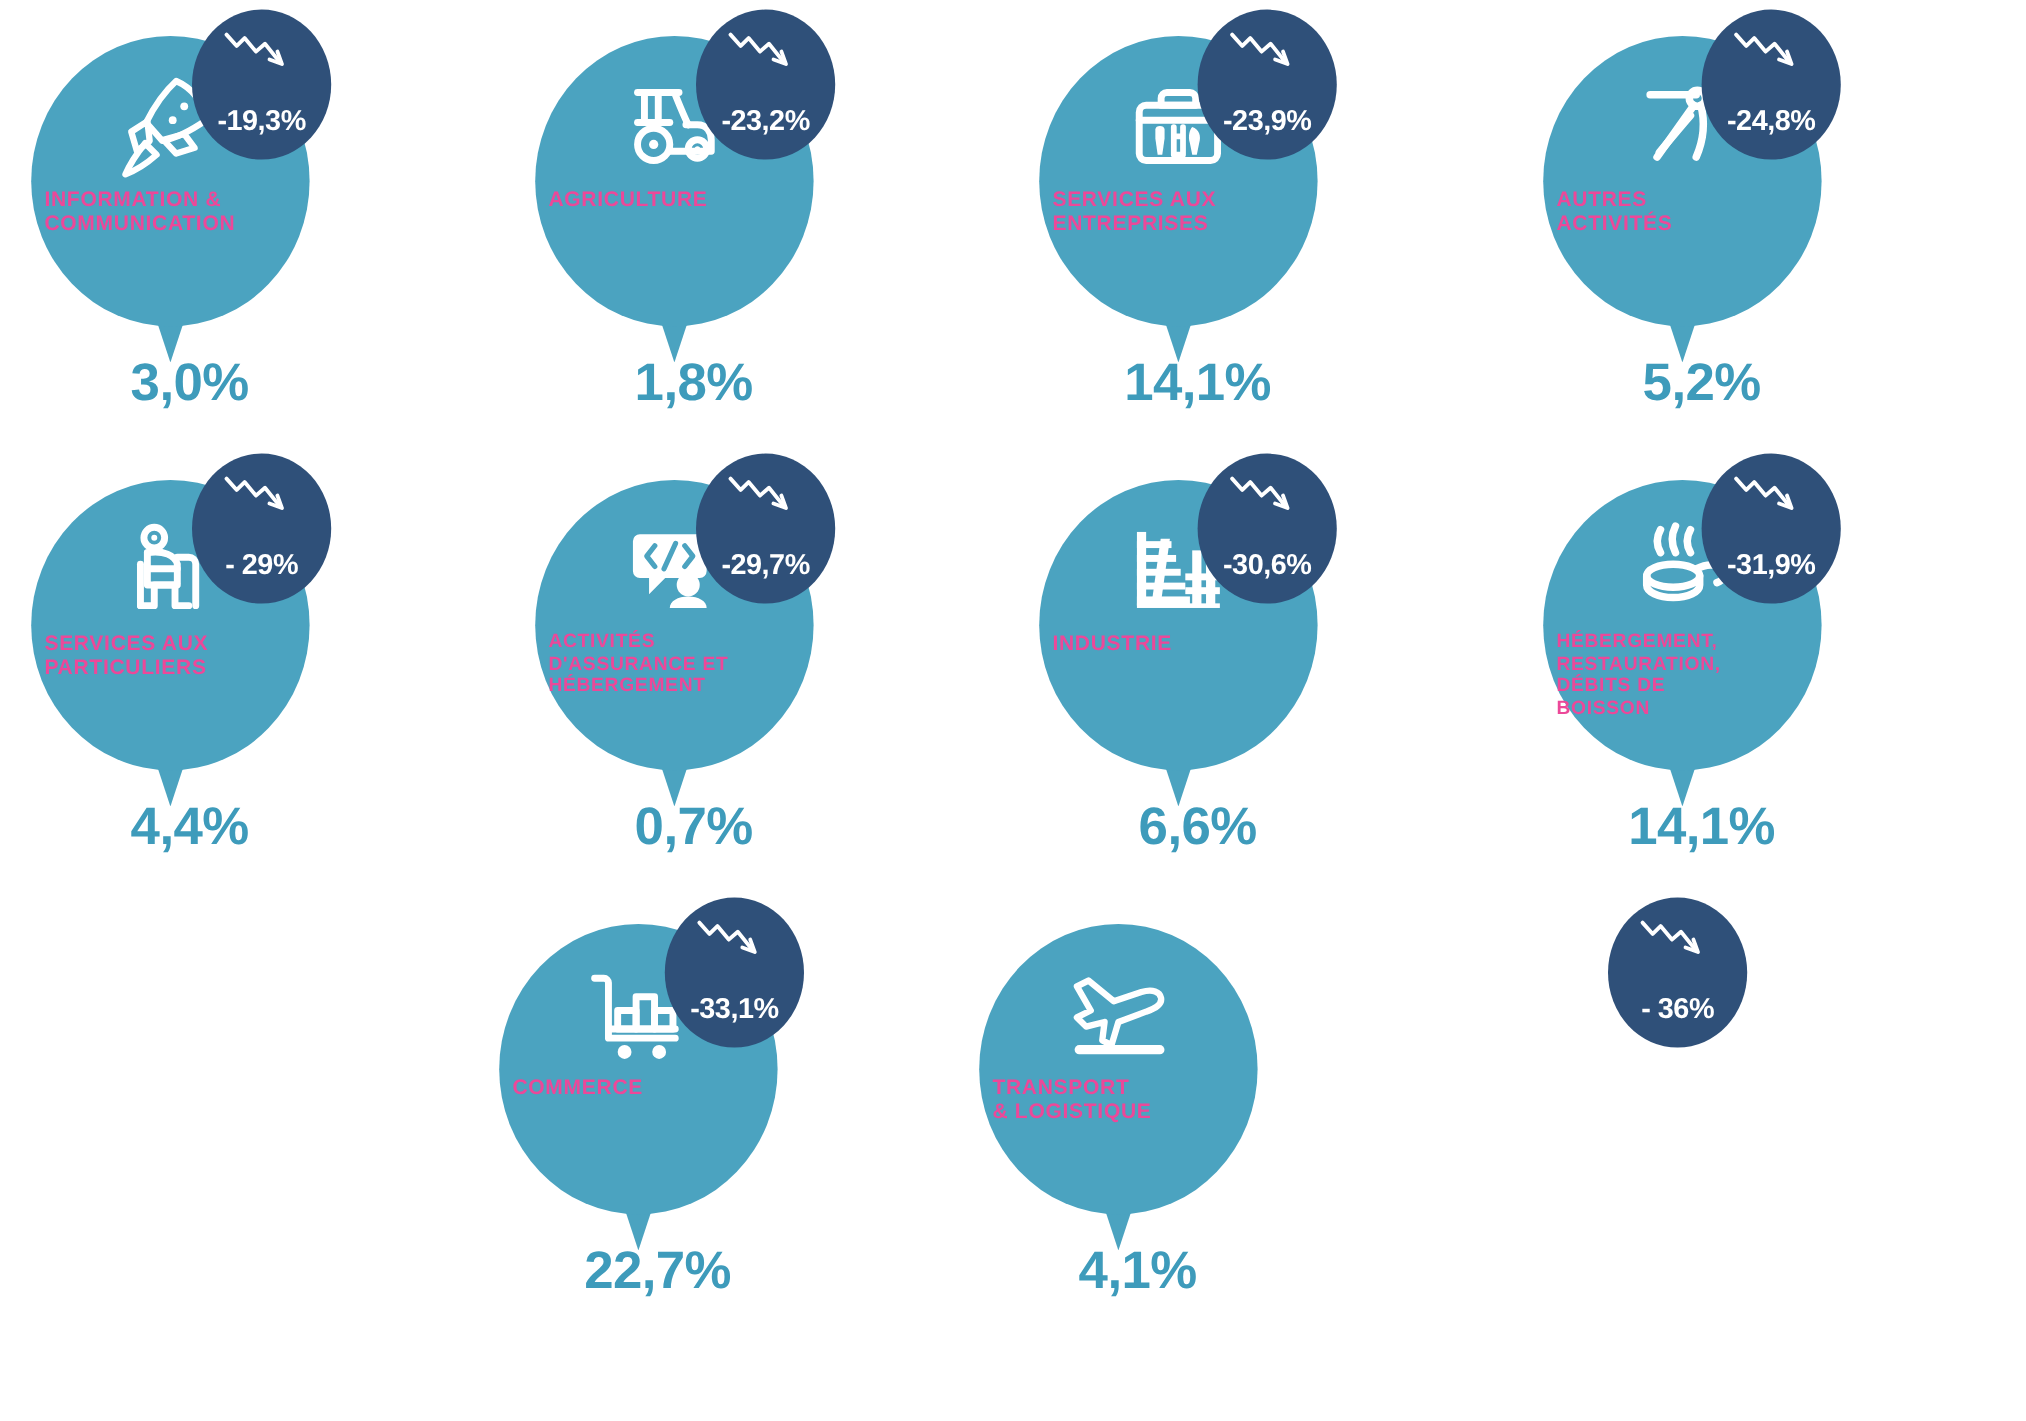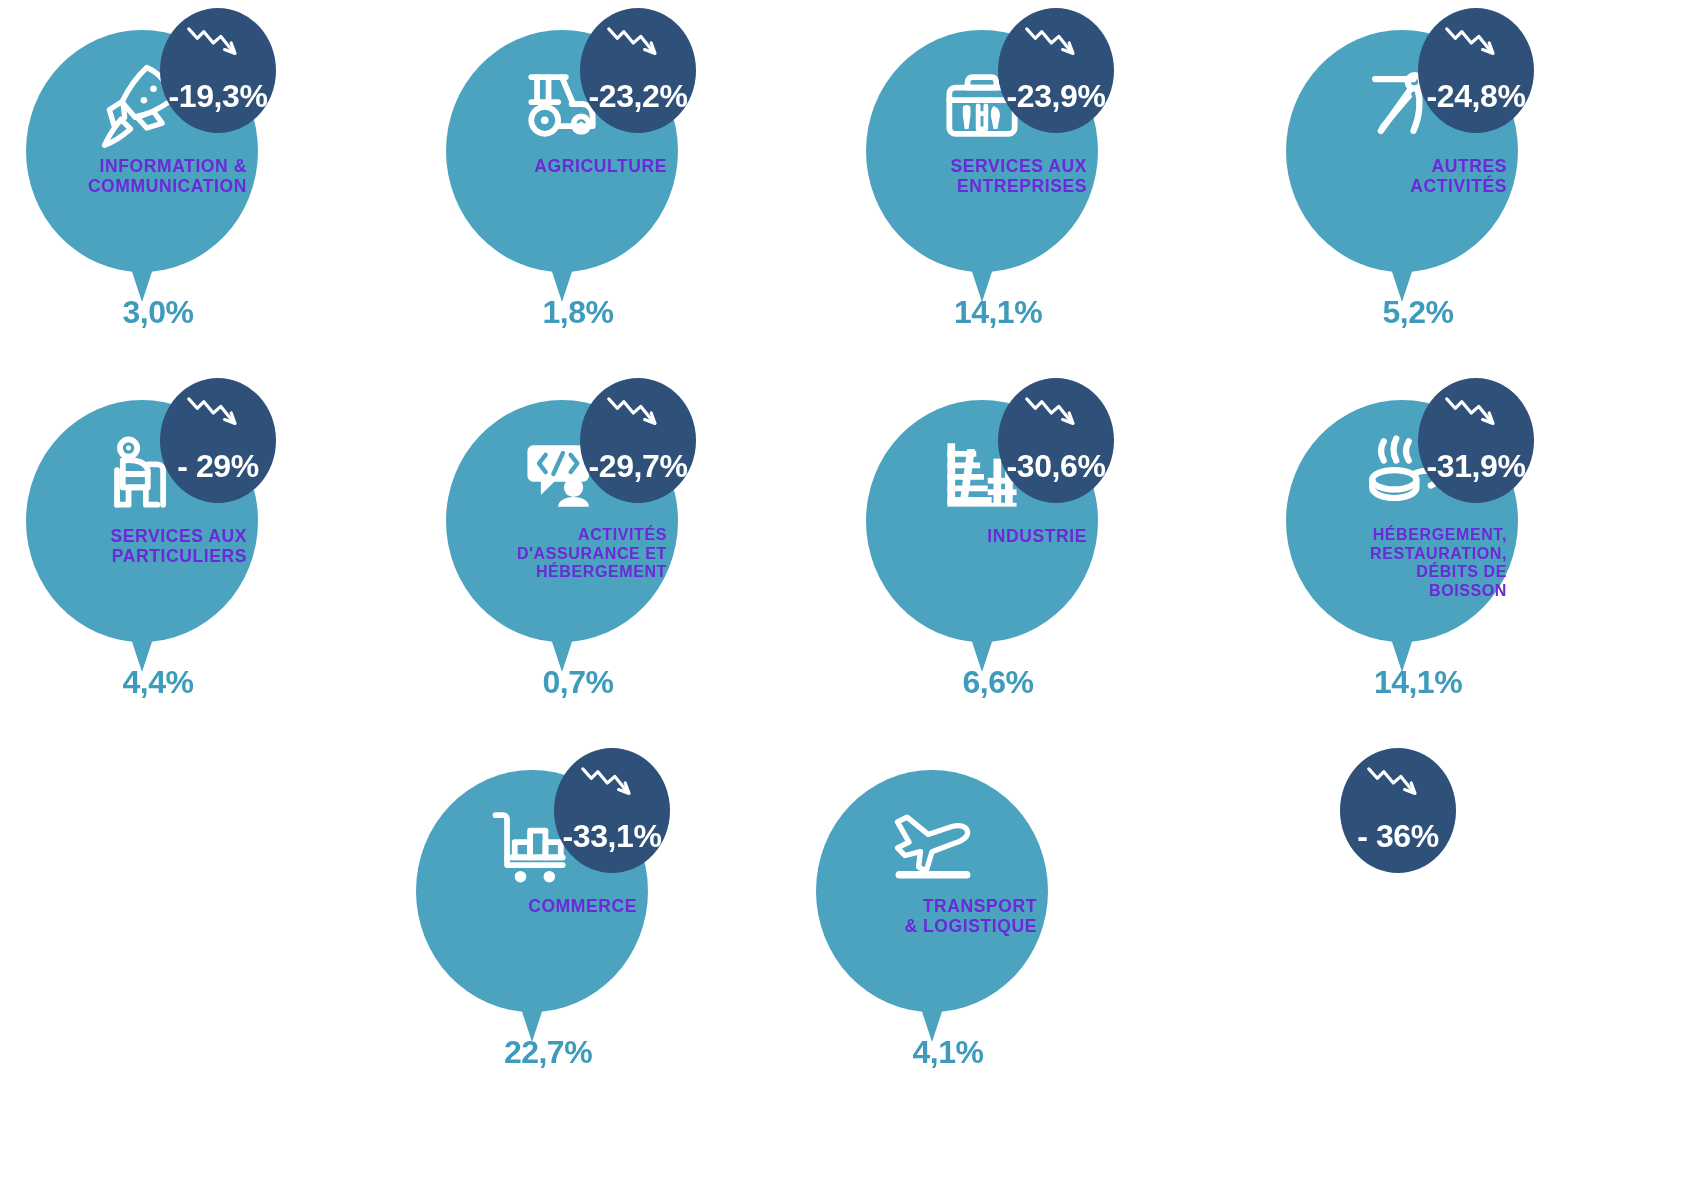--- a/index.html
+++ b/index.html
@@ -76,25 +76,25 @@
     width: 96px;
     height: 96px;
     display: flex;
     align-items: center;
     justify-content: center;
   }
   .icon-box svg { display: block; }
 
   .sector-label {
     margin-top: 4px;
-    color: #6d28d9;
+    color: #ec4899;
     font-size: 17.5px;
     line-height: 1.16;
     letter-spacing: 0.6px;
-    text-align: right;
+    text-align: left;
     font-weight: 600;
     width: 210px;
   }
   .sector-label.small { font-size: 16px; }
 
   
   .badge {
     position: absolute;
     width: 116px;
     height: 125px;
@@ -109,33 +109,33 @@
     padding-bottom: 18px;
   }
   .badge .arrow-ico {
     position: absolute;
     top: 16px;
     left: 50%;
     transform: translateX(-50%);
   }
   .badge-value {
     color: #ffffff;
-    font-size: 32px;
+    font-size: 24px;
     font-weight: 700;
     letter-spacing: -0.4px;
     white-space: nowrap;
   }
 
   
   .share {
     position: absolute;
     width: 300px;
     text-align: center;
     color: #3e9bbb;
-    font-size: 32px;
+    font-size: 44px;
     font-weight: 700;
     letter-spacing: -0.5px;
   }
 </style>
 </head>
 <body>
 
 <div id="grid">
     <div class="sector" style="left: 8px; top: 8px;">
     <div class="pin-wrap">

